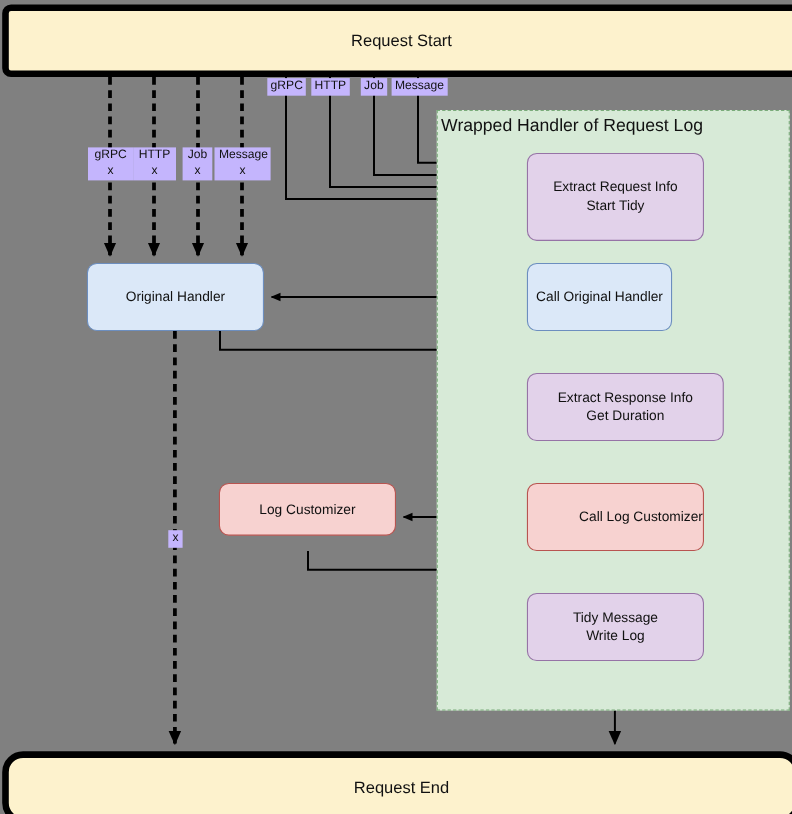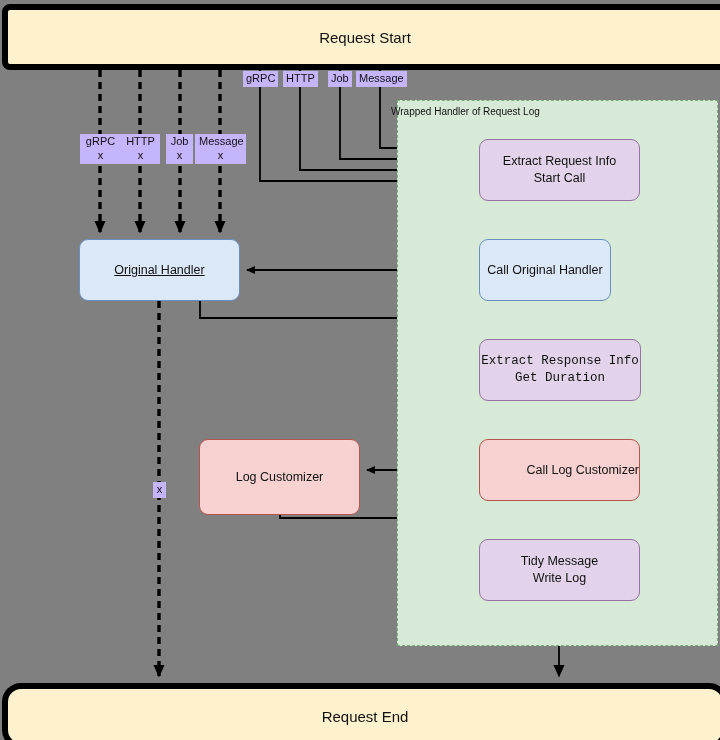--- a/index.html
+++ b/index.html
@@ -24,48 +24,48 @@
   #band-end{left:2px;top:683px;width:714px;height:54px;border-radius:19px;}
 
   .group{
     position:absolute;
     left:397px;top:100px;width:321px;height:546px;
     background:#d7ead7;
     border:1.5px dashed #7aab7a;
     box-sizing:border-box;
   }
   .group-title{
-    position:absolute;left:391px;top:106px;
-    font-size:10px;color:#111;
+    position:absolute;left:401px;top:106px;
+    font-size:16px;color:#111;
   }
 
   .node{
     position:absolute;
     border-radius:9px;
     box-sizing:border-box;
     display:flex;align-items:center;justify-content:center;
     text-align:center;
     font-size:12.5px;
     color:#111;
     line-height:1.35;
     border-width:1.2px;border-style:solid;
   }
   .n-purple{background:#e2d2ea;border-color:#9673a6;}
   .n-blue{background:#dbe8f8;border-color:#6c8ebf;}
   .n-red{background:#f7d2d0;border-color:#b85450;}
 
   
-  #n-extract-req{left:479px;top:139px;width:161px;height:62px;}
+  #n-extract-req{left:479px;top:139px;width:161px;height:80px;}
   #n-call-orig{left:479px;top:239px;width:132px;height:62px;}
-  #n-extract-res{left:479px;top:339px;width:162px;height:62px;font-family:Liberation Mono, monospace;}
+  #n-extract-res{left:479px;top:339px;width:179px;height:62px;}
   #n-call-logcust{left:479px;top:439px;width:161px;height:62px;justify-content:flex-end;}
   #n-tidy{left:479px;top:539px;width:161px;height:62px;}
   
-  #n-original{left:79px;top:239px;width:161px;height:62px;text-decoration:underline;}
-  #n-logcust{left:199px;top:439px;width:161px;height:76px;}
+  #n-original{left:79px;top:239px;width:161px;height:62px;}
+  #n-logcust{left:199px;top:439px;width:161px;height:48px;}
 
   .chip{
     position:absolute;
     background:#c4b5fd;
     color:#111;
     font-size:11px;
     line-height:1.25;
     text-align:center;
     padding:1px 3px;
     white-space:nowrap;
@@ -143,21 +143,21 @@
   <div class="chip two" style="left:195px;top:134px;width:51px;">
     <div>Message</div>
     <div>x</div>
   </div>
 
   <div class="chip" style="left:153px;top:482px;width:13px;">x</div>
 
   <div class="node n-purple" id="n-extract-req">
     <div>
       <div>Extract Request Info</div>
-      <div>Start Call</div>
+      <div>Start Tidy</div>
     </div>
   </div>
 
   <div class="node n-blue" id="n-call-orig">
     <div>
       <div>Call Original Handler</div>
     </div>
   </div>
 
   <div class="node n-purple" id="n-extract-res">

